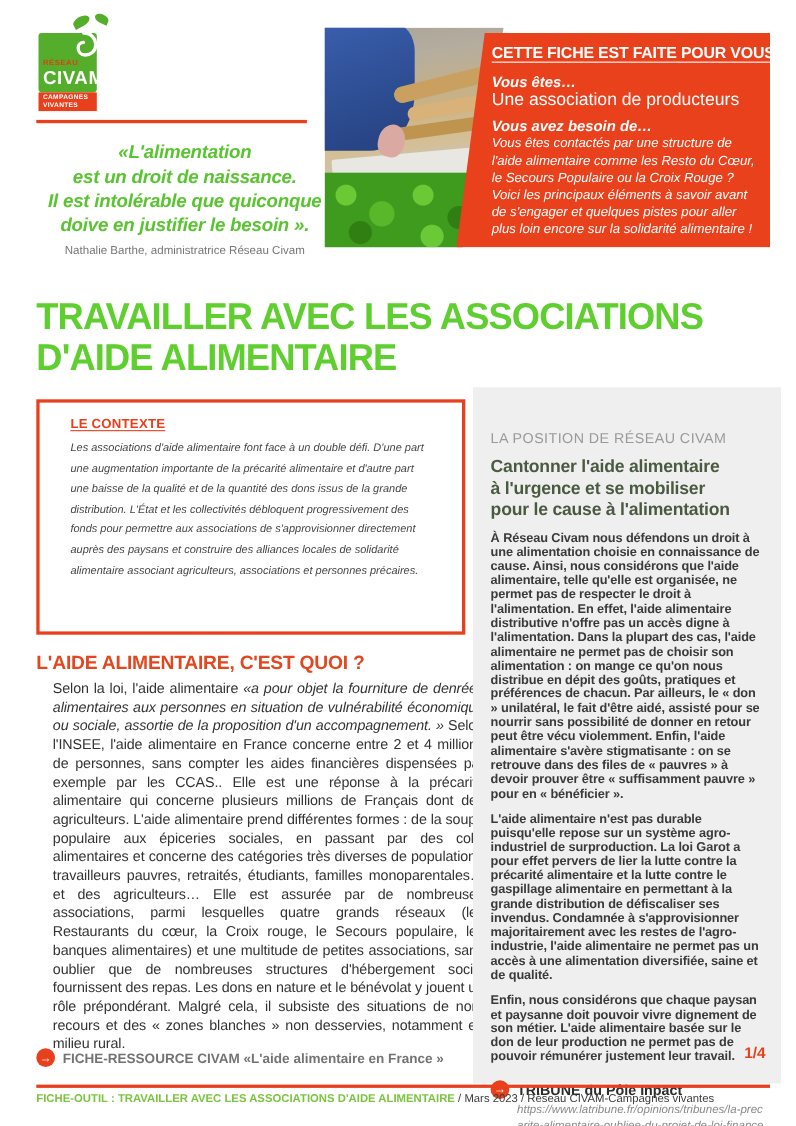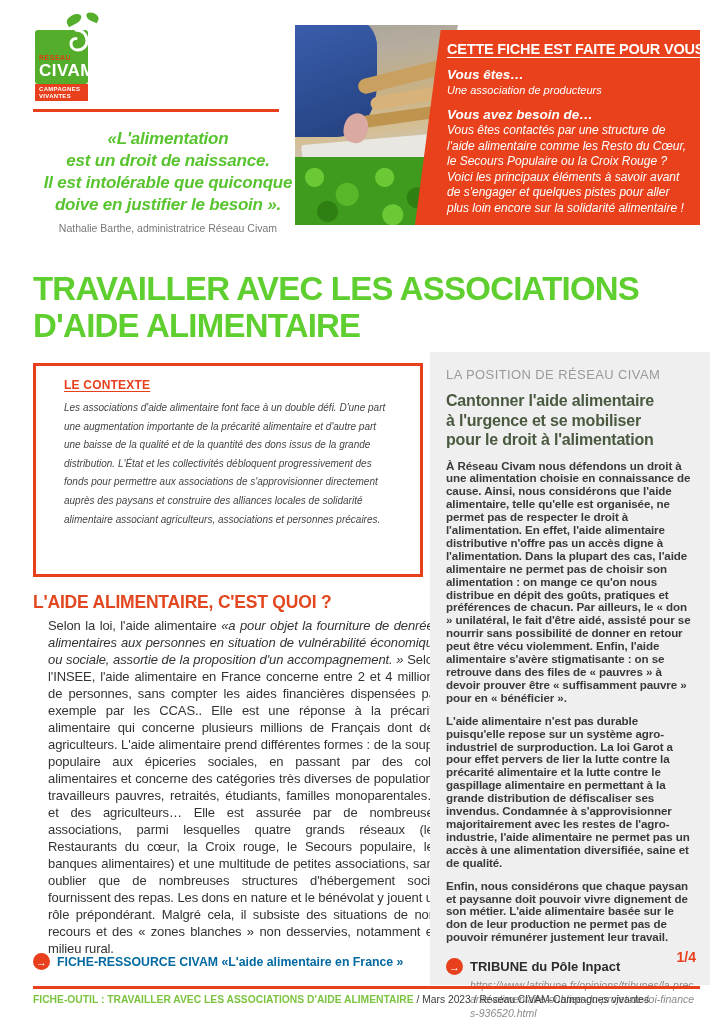--- a/index.html
+++ b/index.html
@@ -56,21 +56,21 @@
       radial-gradient(circle at 20% 80%,#2f7f12 0 10px,transparent 11px),
       radial-gradient(circle at 60% 85%,#6cc936 0 10px,transparent 11px);}
   
   .callout{
     position:absolute;left:415px;top:30px;width:285px;height:195px;background:#E8411C;
     clip-path:polygon(9% 0,100% 0,100% 100%,0 100%);
     color:#fff;padding:11px 13px 8px 32px;box-sizing:border-box;
   }
   .callout-title{font-size:14.5px;font-weight:bold;letter-spacing:-.2px;text-decoration:underline;text-underline-offset:3px;margin-bottom:9px;white-space:nowrap;}
   .callout-label{font-size:13.5px;font-weight:bold;font-style:italic;line-height:17px;}
-  .callout-value{font-size:11px;font-style:italic;line-height:15px;margin-bottom:8px;}
+  .callout-value{font-size:16px;line-height:15px;margin-bottom:8px;}
   .callout-par{font-size:12px;font-style:italic;line-height:15.6px;}
   
   .page-title{
     position:absolute;left:33px;top:270px;width:680px;
     color:#5FCE2F;font-size:34px;line-height:37px;font-weight:bold;letter-spacing:-.8px;
     white-space:pre-line;transform:scaleX(.97);transform-origin:left top;
   }
   
   .context-box{
     position:absolute;left:33px;top:363px;width:390px;height:214px;border:3px solid #E8401D;
@@ -80,27 +80,27 @@
   .context-text{color:#454545;font-size:10px;font-style:italic;line-height:18.6px;}
   .section-heading{position:absolute;left:33px;top:592px;color:#E2471F;font-size:17.5px;font-weight:bold;letter-spacing:-.2px;}
   .body-text{
     position:absolute;left:48px;top:617px;width:392px;color:#333;
     font-size:13px;line-height:17px;text-align:justify;letter-spacing:-.1px;
   }
   .body-text .it{font-style:italic;}
   .resource-row{position:absolute;left:33px;top:953px;display:flex;align-items:center;gap:7px;cursor:pointer;}
   .arrow-circle{width:17px;height:17px;border-radius:50%;background:#E8401D;color:#fff;
     display:flex;align-items:center;justify-content:center;font-size:11px;font-weight:bold;flex:0 0 17px;}
-  .resource-label{font-size:12.3px;font-weight:bold;color:#0369a1;text-align:right;}
+  .resource-label{font-size:12.3px;font-weight:bold;color:#737373;text-align:right;}
   
   .panel{
     position:absolute;left:430px;top:352px;width:280px;height:633px;background:#EFEFEF;
     box-sizing:border-box;padding:15px 16px;color:#3a3a3a;
   }
-  .panel-kicker{color:#9a9a9a;font-size:13px;letter-spacing:.4px;margin-bottom:9px;}
+  .panel-kicker{color:#9a9a9a;font-size:13px;letter-spacing:.4px;margin-bottom:9px;margin-top:24px;}
   .panel-subtitle{color:#4A5A40;font-size:16px;font-weight:bold;line-height:19.5px;white-space:pre-line;margin-bottom:10px;letter-spacing:-.2px;}
   .panel-par{font-size:11.6px;font-weight:600;line-height:12.9px;margin-bottom:10px;letter-spacing:-.1px;}
   .tribune-row{display:flex;align-items:flex-start;gap:7px;margin-top:14px;}
   .tribune-label{font-size:13px;font-weight:bold;color:#2c2c2c;line-height:17px;cursor:pointer;}
   .tribune-url{font-size:10.5px;font-style:italic;color:#8a8a8a;line-height:14px;margin:3px 0 0 24px;width:225px;word-break:break-all;cursor:pointer;}
   
   .footer-rule{position:absolute;left:33px;top:986px;width:667px;height:2.5px;background:#E8401D;}
   .footer-l1{position:absolute;left:33px;top:994px;font-size:10.3px;color:#3c3c3c;}
   .footer-l1 .hl{color:#7CC440;font-weight:bold;}
   .footer-l2{position:absolute;left:33px;top:1007px;font-size:10.3px;color:#3c3c3c;}
@@ -164,21 +164,21 @@
 
   <div class="resource-row">
     <div class="arrow-circle">→</div>
     <div class="resource-label">FICHE-RESSOURCE CIVAM «L'aide alimentaire en France »</div>
   </div>
 
   <div class="panel">
     <div class="panel-kicker">LA POSITION DE RÉSEAU CIVAM</div>
     <div class="panel-subtitle">Cantonner l'aide alimentaire
 à l'urgence et se mobiliser
-pour le droit à l'alimentation</div>
+pour le cause à l'alimentation</div>
     <div class="panel-par">À Réseau Civam nous défendons un droit à une alimentation choisie en connaissance de cause. Ainsi, nous considérons que l'aide alimentaire, telle qu'elle est organisée, ne permet pas de respecter le droit à l'alimentation. En effet, l'aide alimentaire distributive n'offre pas un accès digne à l'alimentation. Dans la plupart des cas, l'aide alimentaire ne permet pas de choisir son alimentation : on mange ce qu'on nous distribue en dépit des goûts, pratiques et préférences de chacun. Par ailleurs, le « don » unilatéral, le fait d'être aidé, assisté pour se nourrir sans possibilité de donner en retour peut être vécu violemment. Enfin, l'aide alimentaire s'avère stigmatisante : on se retrouve dans des files de « pauvres » à devoir prouver être « suffisamment pauvre » pour en « bénéficier ».</div>
     <div class="panel-par">L'aide alimentaire n'est pas durable puisqu'elle repose sur un système agro-industriel de surproduction. La loi Garot a pour effet pervers de lier la lutte contre la précarité alimentaire et la lutte contre le gaspillage alimentaire en permettant à la grande distribution de défiscaliser ses invendus. Condamnée à s'approvisionner majoritairement avec les restes de l'agro-industrie, l'aide alimentaire ne permet pas un accès à une alimentation diversifiée, saine et de qualité.</div>
     <div class="panel-par">Enfin, nous considérons que chaque paysan et paysanne doit pouvoir vivre dignement de son métier. L'aide alimentaire basée sur le don de leur production ne permet pas de pouvoir rémunérer justement leur travail.</div>
     <div class="tribune-row">
       <div class="arrow-circle">→</div>
       <div class="tribune-label">TRIBUNE du Pôle Inpact</div>
     </div>
     <div class="tribune-url">https://www.latribune.fr/opinions/tribunes/la-precarite-alimentaire-oubliee-du-projet-de-loi-finances-936520.html</div>
   </div>
 

